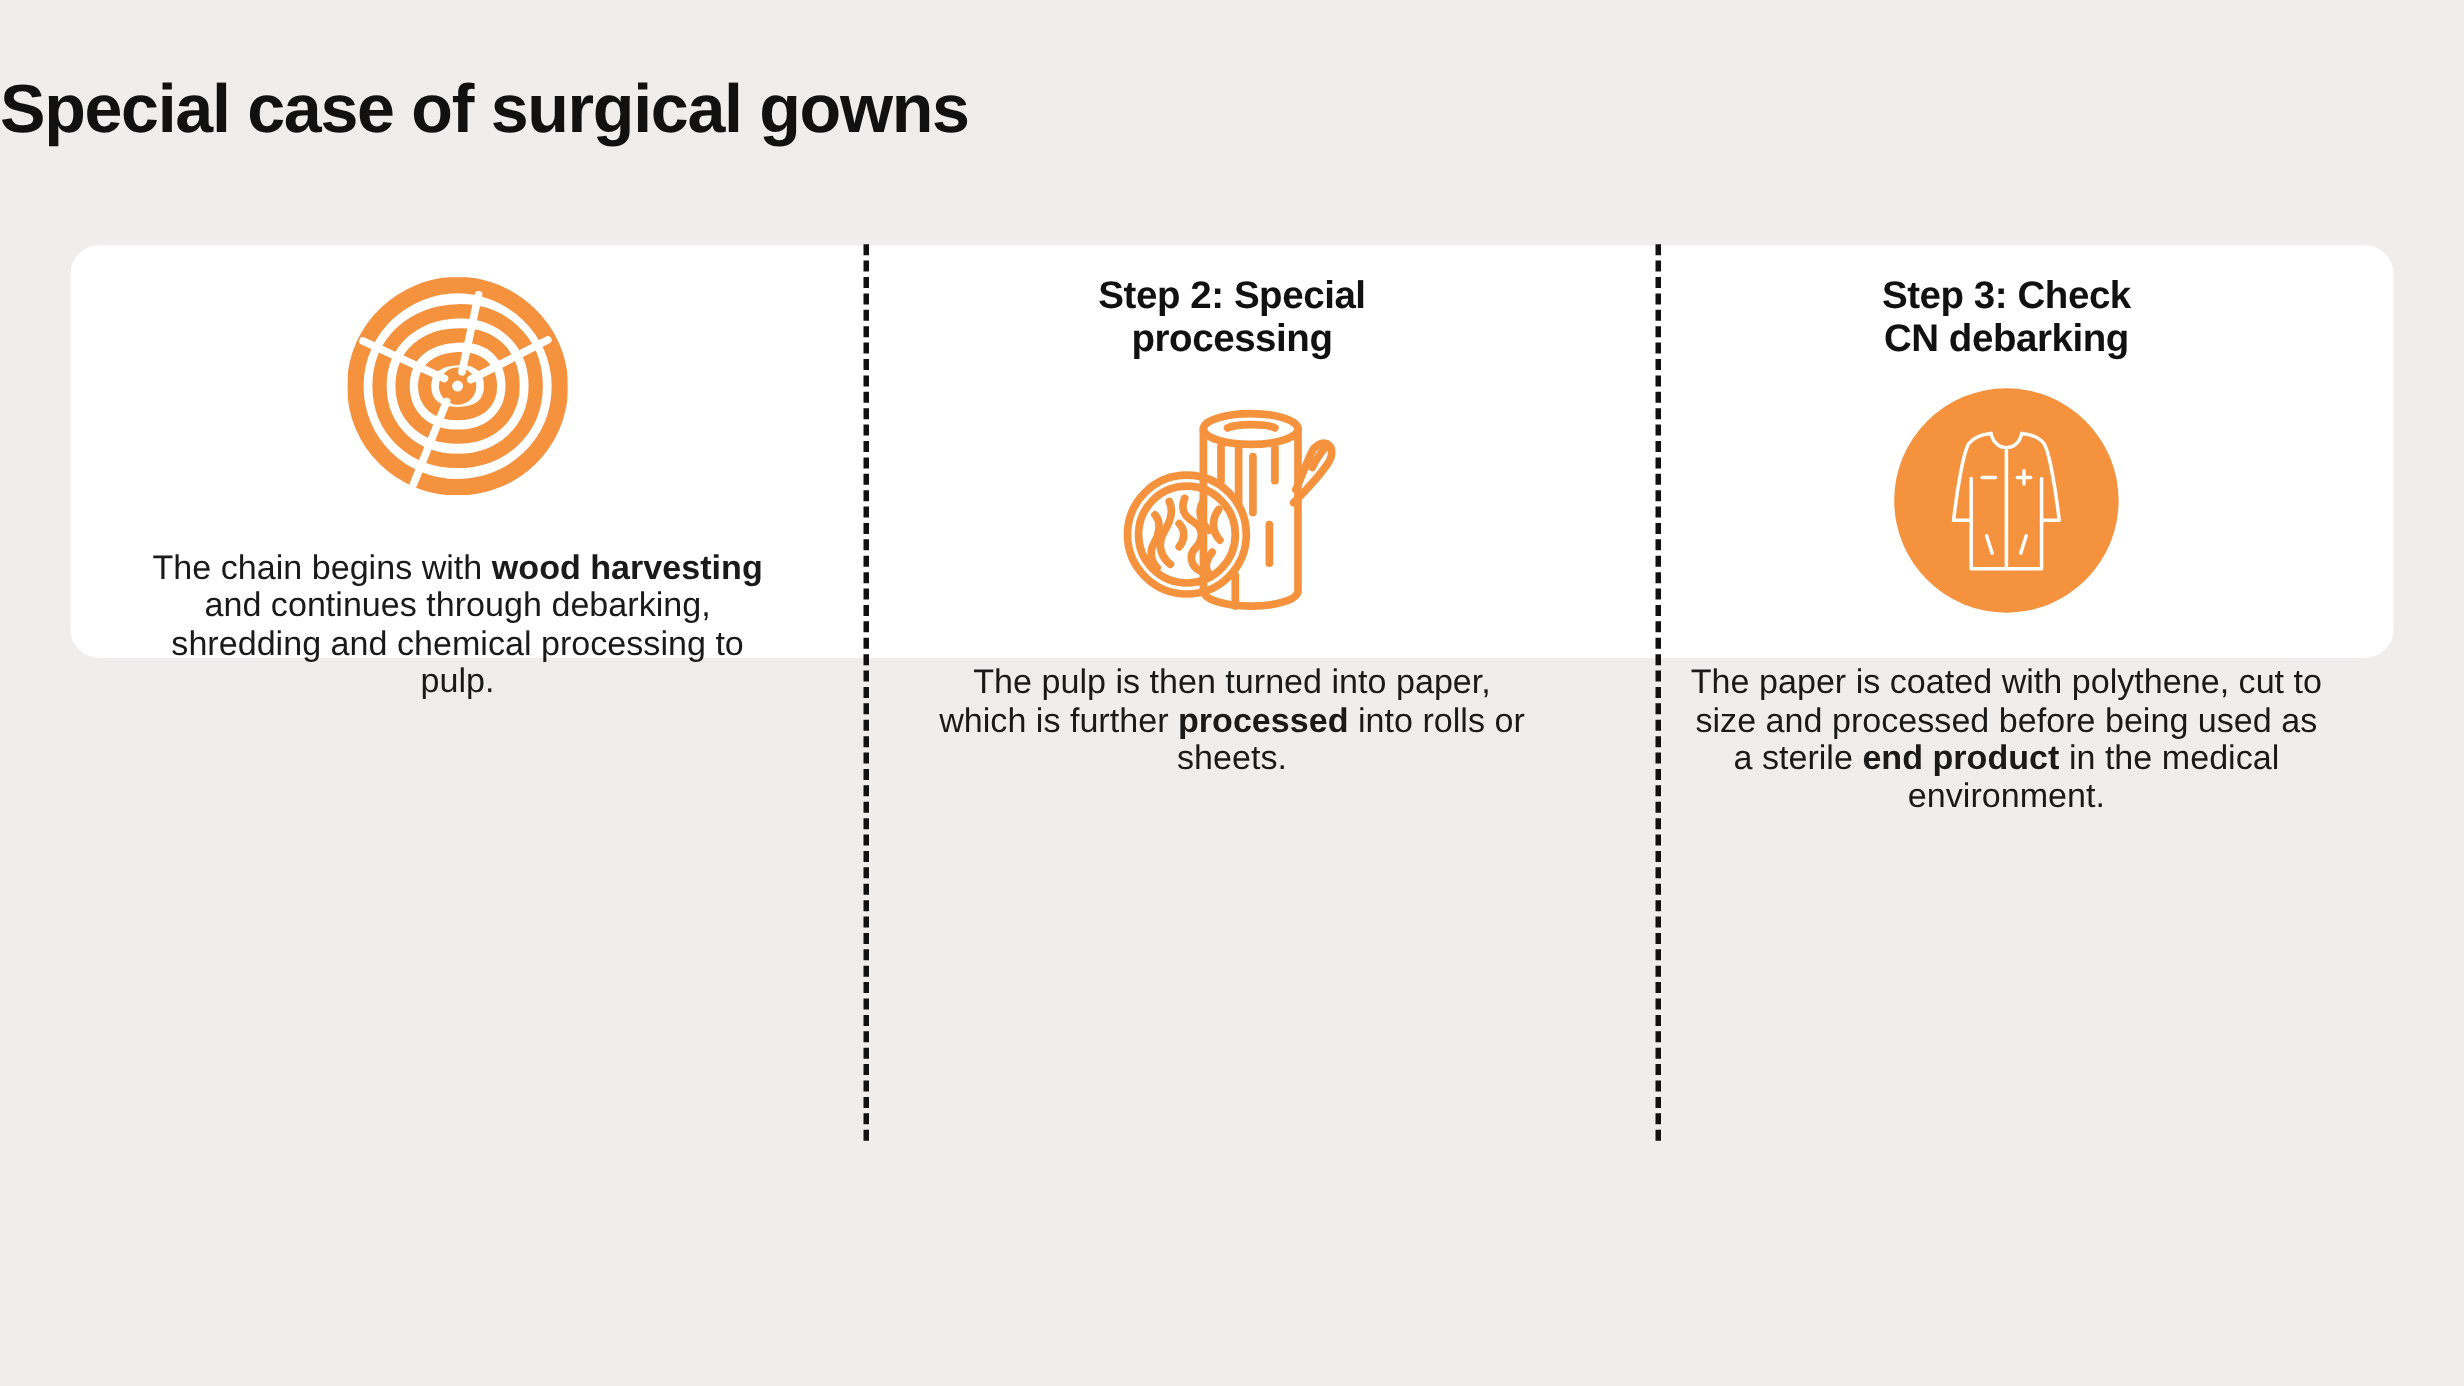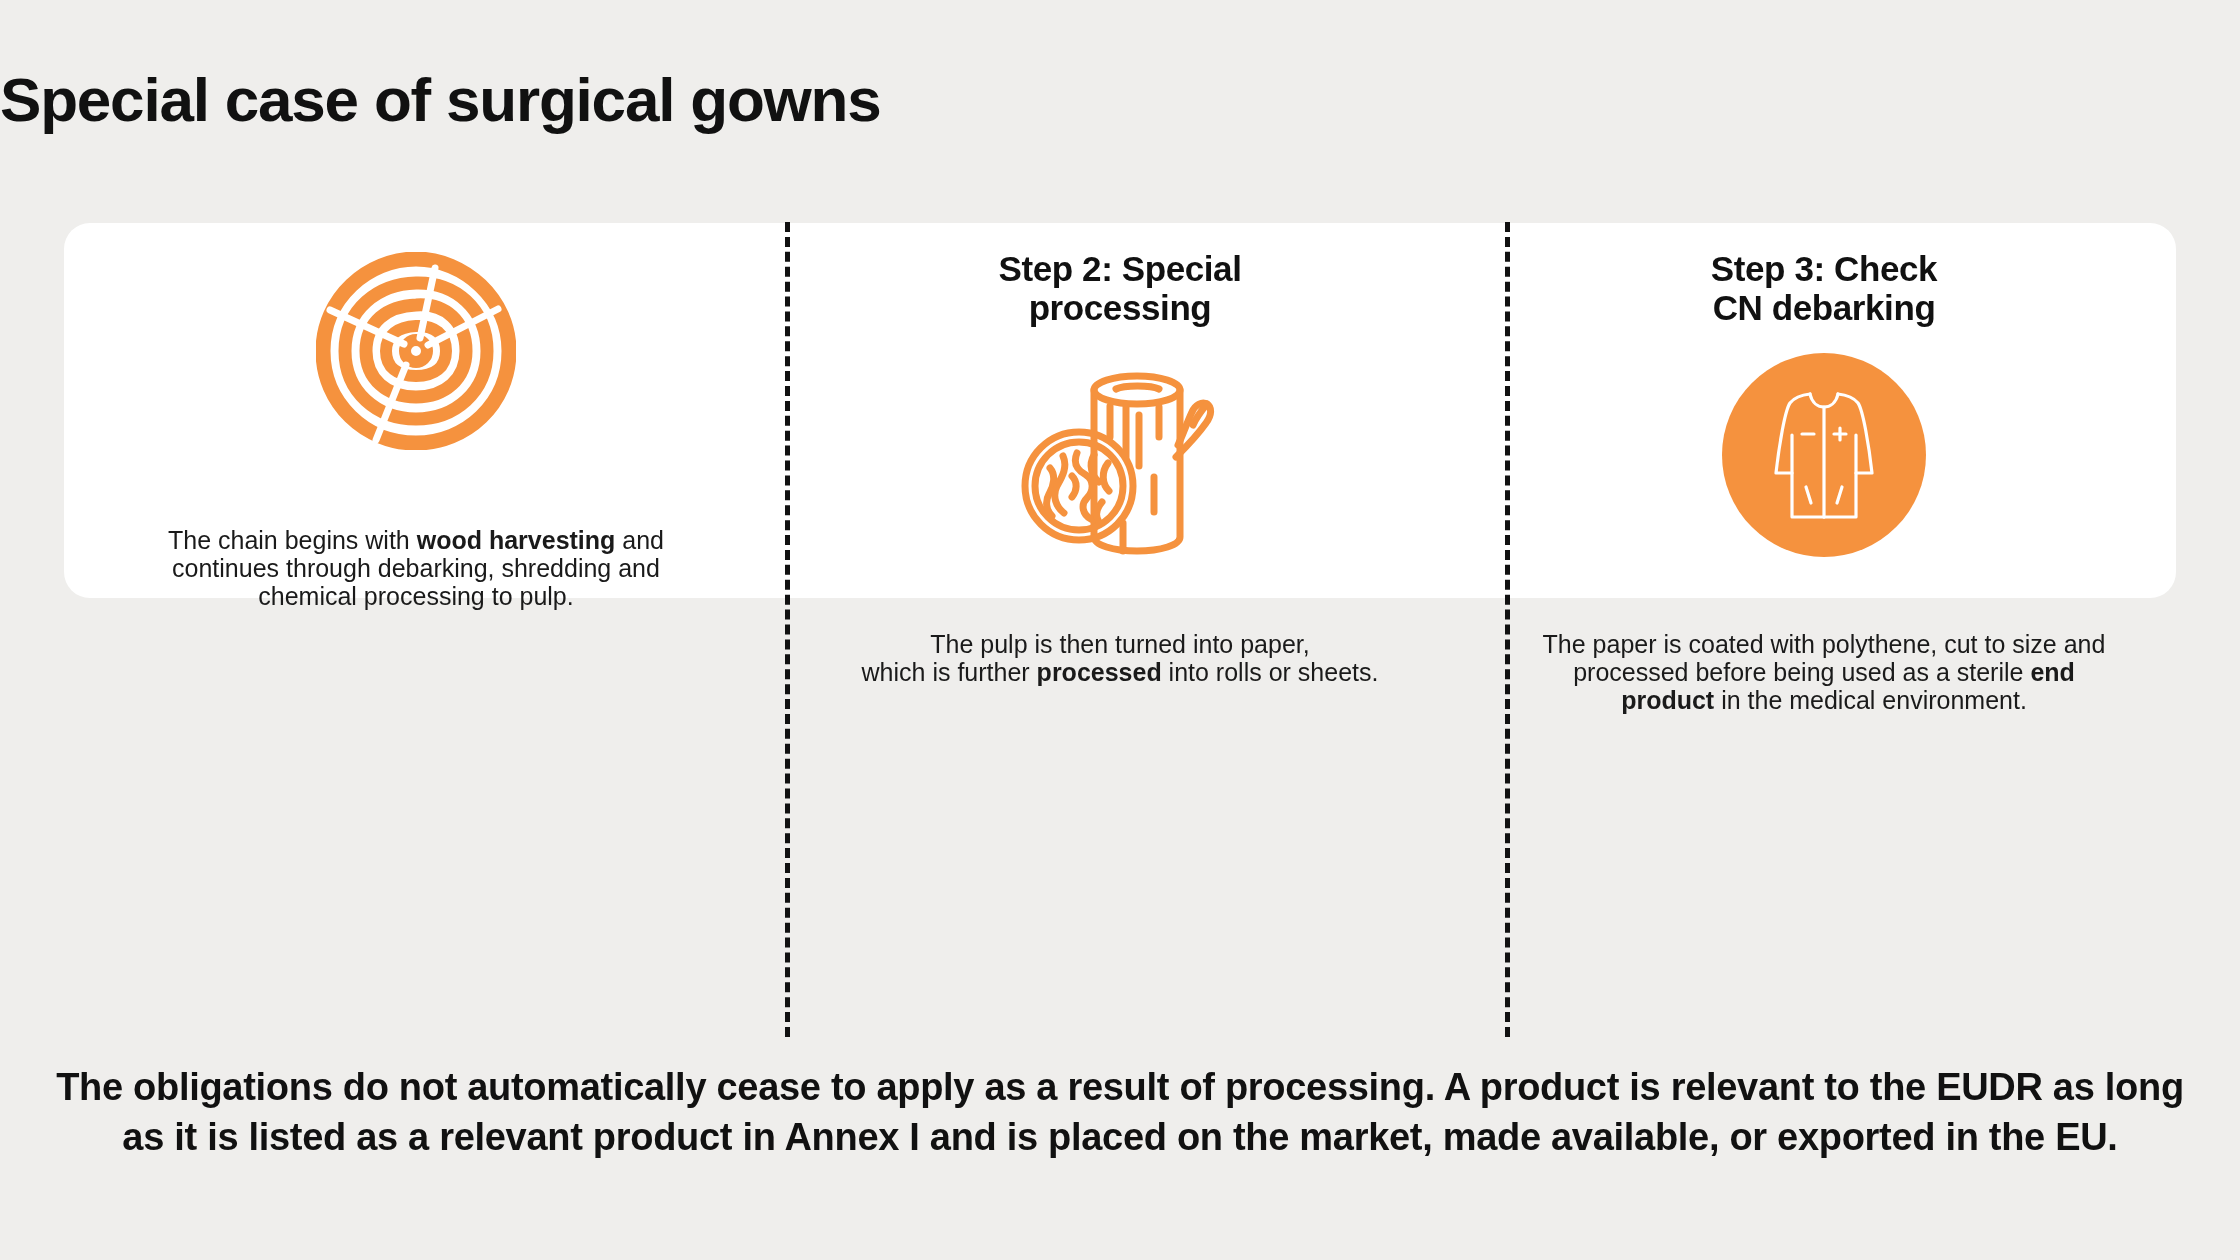--- a/index.html
+++ b/index.html
@@ -76,24 +76,24 @@
 
   .icon-wrap {
     margin-top: 20px;
     height: 216px;
     display: flex;
     align-items: center;
     justify-content: center;
   }
 
   .body-text {
-    margin-top: 68px;
+    margin-top: 40px;
     width: 585px;
     text-align: center;
-    font-size: 25px;
+    font-size: 31px;
     line-height: 1.11;
     color: #1a1a1a;
     font-weight: 400;
   }
   .body-text b { font-weight: 700; }
 
   
   .divider {
     position: absolute;
     top: 222px;
@@ -239,15 +239,14 @@
       <div class="body-text">
         <span>The paper is coated with polythene, cut to size and processed before being used as a sterile </span><b>end product</b><span> in the medical environment.</span>
       </div>
     </div>
 
   </div>
 
   <div class="divider d1"></div>
   <div class="divider d2"></div>
 
-  <div class="footer">The obligations do not automatically cease to apply as a result of processing. A product is relevant to the EUDR as long as it is listed as a relevant product in Annex I and is placed on the market, made available, or exported in the EU.</div>
 
 </div>
 
 </body></html>

